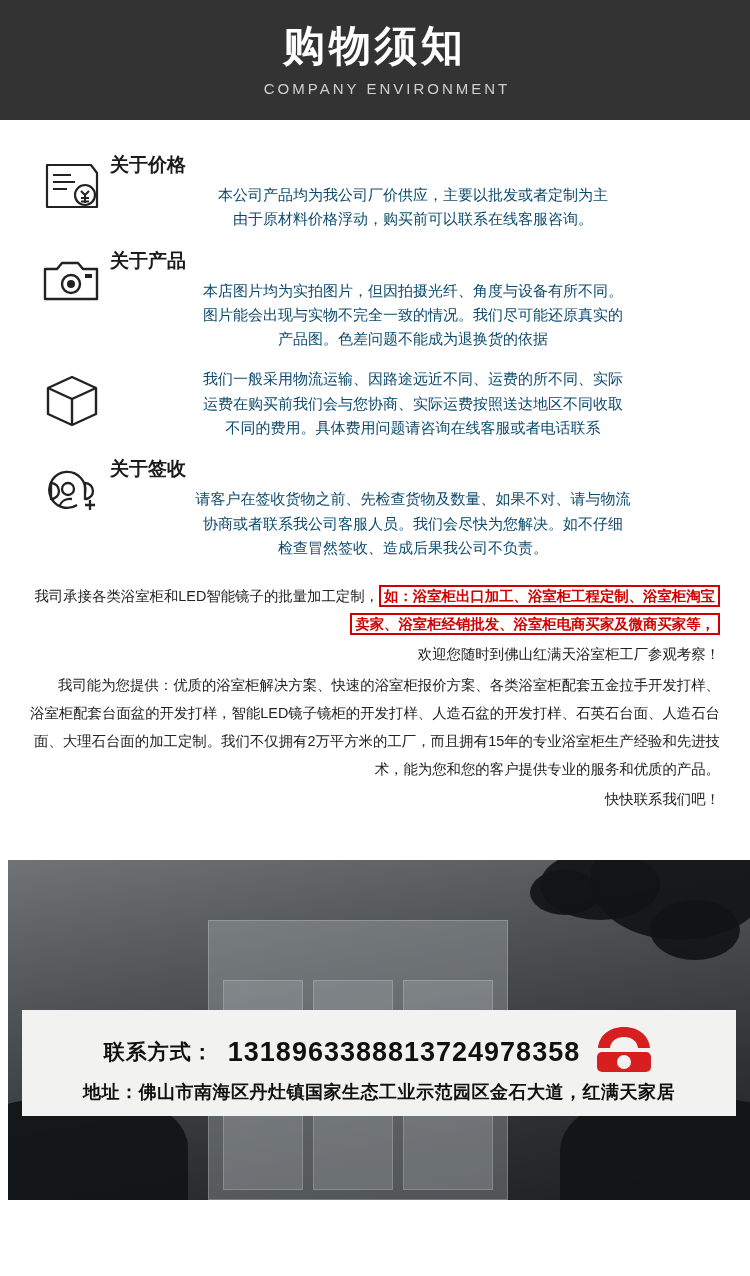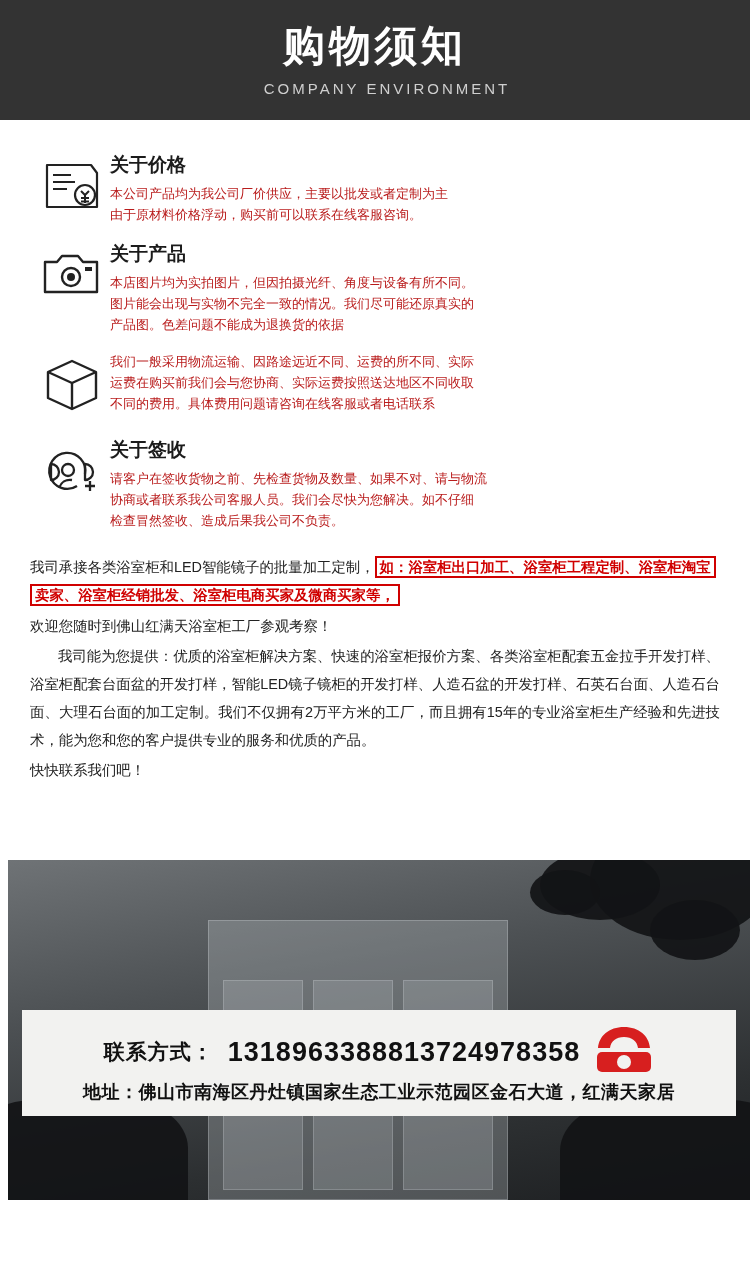--- a/index.html
+++ b/index.html
@@ -62,34 +62,35 @@
     flex: 1;
     padding-top: 2px;
   }
   .notice-title {
     font-size: 19px;
     font-weight: bold;
     color: #1b1b1b;
     margin-bottom: 5px;
   }
   .notice-text {
-    font-size: 13px;
+    font-size: 15px;
     line-height: 1.62;
-    color: #b91c1c;
+    color: #0c4a6e;
     white-space: pre-line;
+    text-align: center;
   }
 
   
   .copy {
     padding: 8px 30px 0 30px;
     font-size: 14.4px;
     line-height: 1.95;
     color: #222;
   }
-  .copy p { margin-bottom: 2px; }
+  .copy p { margin-bottom: 2px; text-align: right; }
   .hl-line { white-space: normal; }
   .hl {
     color: #d00000;
     font-weight: bold;
     border: 2px solid #d00000;
     padding: 1px 3px;
     line-height: 1.55;
     display: inline;
     box-decoration-break: clone;
     -webkit-box-decoration-break: clone;

